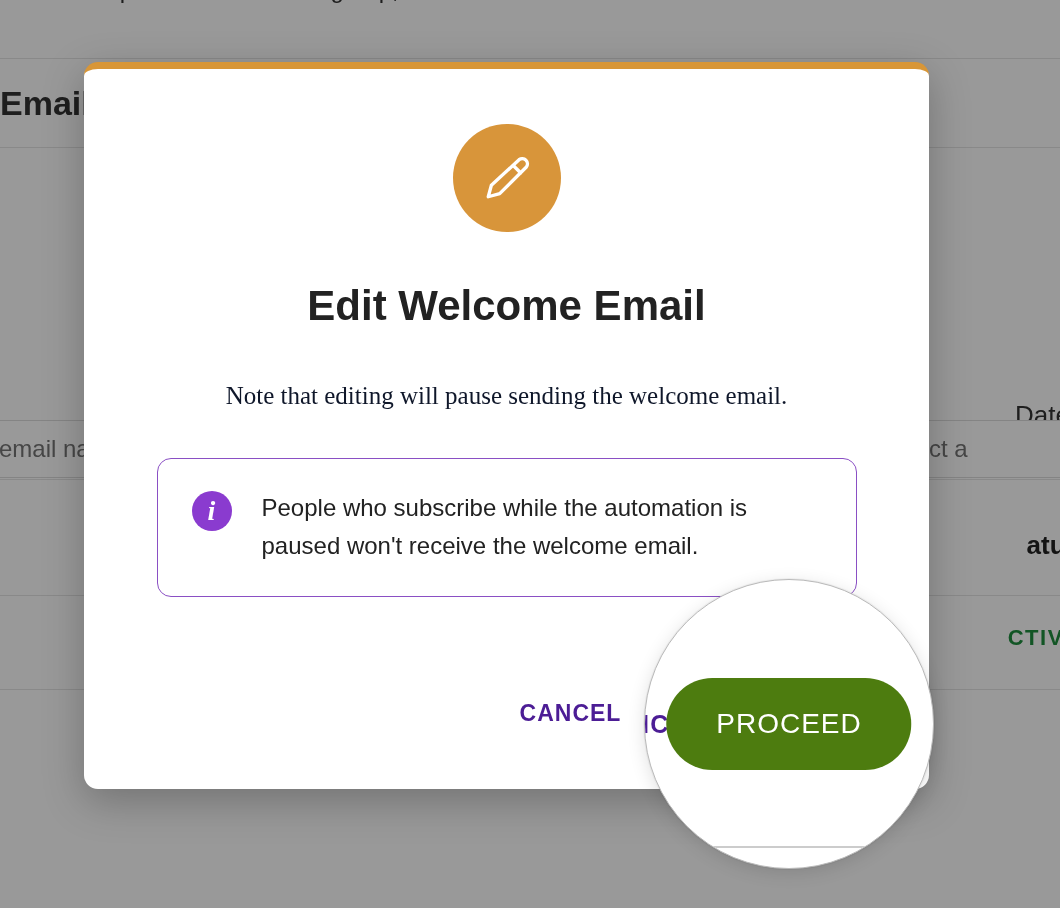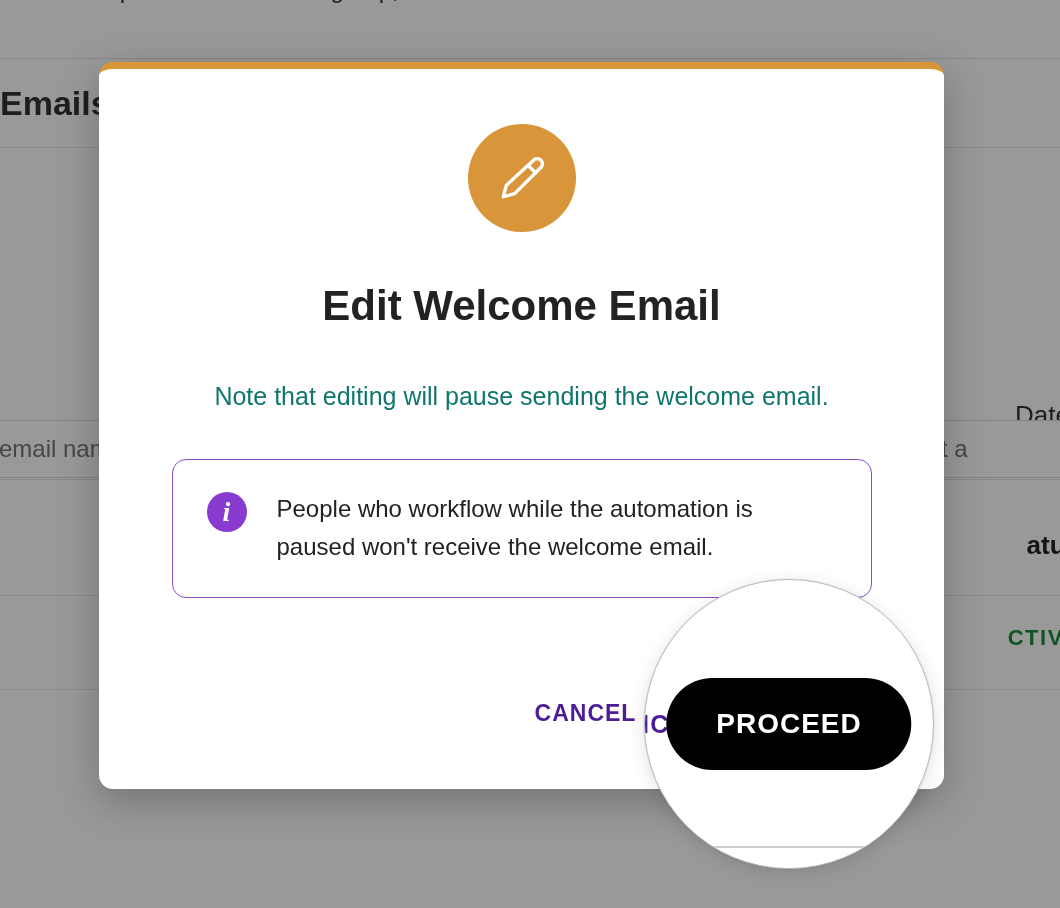--- a/index.html
+++ b/index.html
@@ -109,21 +109,21 @@
   .overlay {
     position: absolute;
     inset: 0;
     background: rgba(0,0,0,0.40);
   }
 
   
 
   .modal {
     position: absolute;
-    left: 99px;
+    left: 84px;
     top: 62px;
     width: 845px;
     height: 727px;
     background: #fff;
     border-radius: 14px;
     box-shadow: 0 12px 40px rgba(0,0,0,0.25);
     border-top: 7px solid #d89637;
     box-sizing: border-box;
     padding: 0 0 0 0;
   }
@@ -142,24 +142,25 @@
   .modal-title {
     font-size: 42px;
     font-weight: 700;
     color: #222;
     text-align: center;
     margin-top: 50px;
   }
 
   .modal-note {
     font-size: 25px;
-    color: #0f766e;
+    color: #0f172a;
     text-align: center;
     margin-top: 52px;
     padding: 0 40px;
+    font-family: Liberation Serif, serif;
   }
 
   .info-box {
     margin: 48px auto 0 auto;
     width: 700px;
     border: 1.5px solid #8a4fc4;
     border-radius: 14px;
     background: #fff;
     display: flex;
     align-items: flex-start;
@@ -206,24 +207,24 @@
     letter-spacing: 1px;
     color: #4c1d95;
     background: transparent;
     border: none;
     padding: 20px 10px;
     cursor: pointer;
   }
 
   .btn-proceed {
     font-size: 26px;
-    font-weight: 700;
+    font-weight: 400;
     letter-spacing: 1px;
     color: #fff;
-    background: #000000;
+    background: #4d7c0f;
     border: none;
     border-radius: 999px;
     padding: 28px 52px;
     cursor: pointer;
   }
 
   
 
   .magnifier {
     position: absolute;
@@ -303,21 +304,21 @@
       <line x1="15" y1="6" x2="18.5" y2="9.5"></line>
     </svg>
   </div>
 
   <div class="modal-title">Edit Welcome Email</div>
 
   <div class="modal-note">Note that editing will pause sending the welcome email.</div>
 
   <div class="info-box">
     <div class="info-icon">i</div>
-    <div class="info-text">People who workflow while the automation is paused won't receive the welcome email.</div>
+    <div class="info-text">People who subscribe while the automation is paused won't receive the welcome email.</div>
   </div>
 
   <div class="modal-actions">
     <button class="btn-cancel">CANCEL</button>
     <button class="btn-proceed">PROCEED</button>
   </div>
 </div>
 
 <div class="magnifier">
   <button class="btn-cancel">CANCEL</button>

